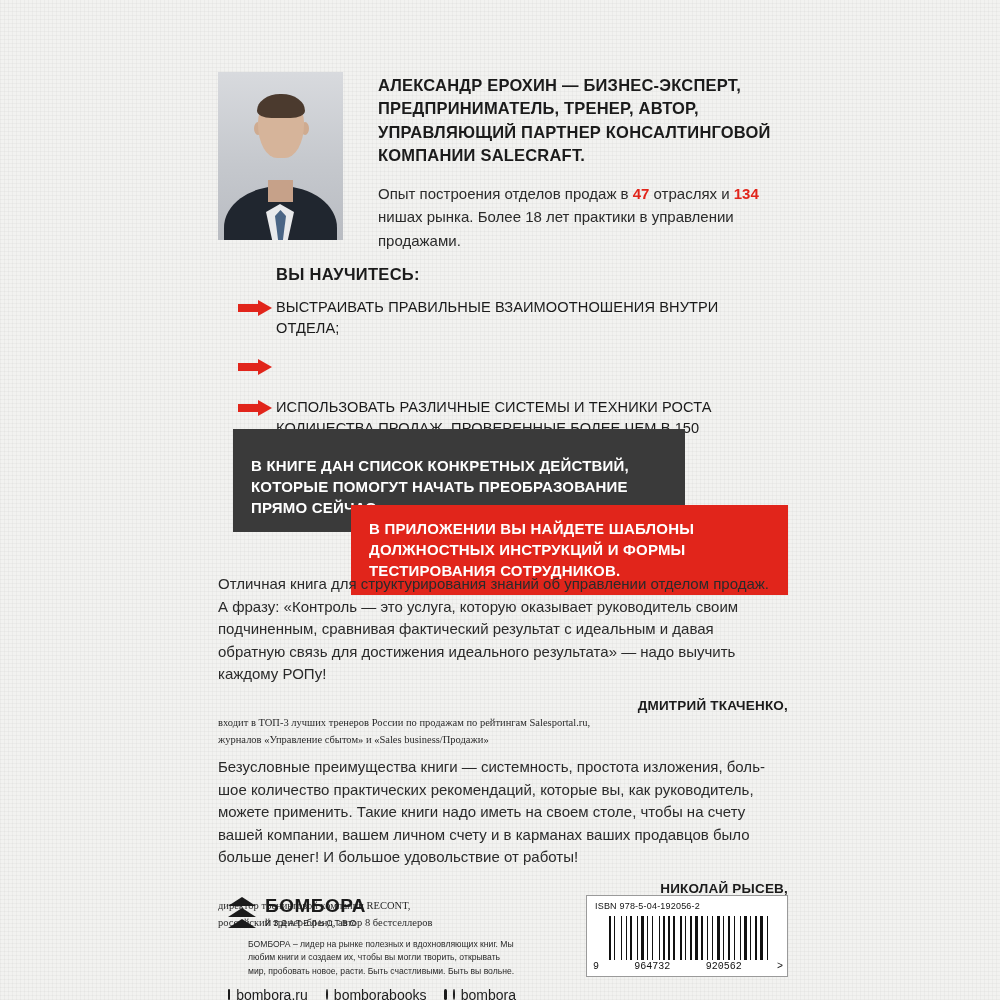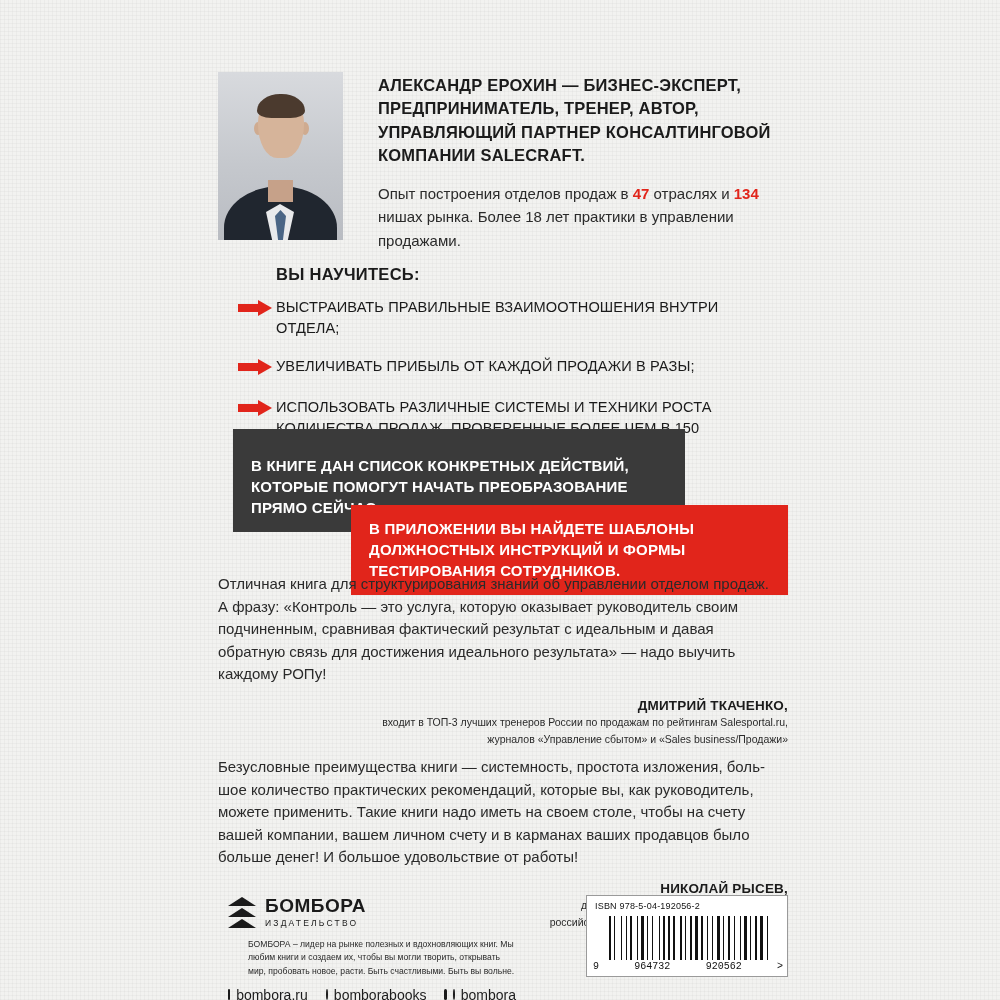--- a/index.html
+++ b/index.html
@@ -250,25 +250,26 @@
   .review-author {
     margin-top: 12px;
     text-align: right;
     font-weight: bold;
     font-size: 13.5px;
     color: #1b1b1b;
     letter-spacing: 0.2px;
     text-transform: uppercase;
   }
   .review-meta {
-    text-align: right;
+    text-align: left;
     font-size: 10.5px;
     line-height: 1.5;
     color: #2a2a2a;
     margin-top: 2px;
+    font-family: Liberation Serif, serif;
   }
 
   
   .publisher {
     position: absolute;
     left: 10px;
     top: 888px;
     width: 300px;
   }
   .pub-logo-row {
@@ -412,21 +413,20 @@
           <span class="shaft"></span>
             <span class="head"></span>
         </span>
         <span class="learn-text">ВЫСТРАИВАТЬ ПРАВИЛЬНЫЕ ВЗАИМООТНОШЕНИЯ ВНУТРИ ОТДЕЛА;</span>
       </div>
       <div class="learn-item">
         <span class="arrow">
           <span class="shaft"></span>
             <span class="head"></span>
         </span>
-        <span class="learn-text">УВЕЛИЧИВАТЬ ПРИБЫЛЬ ОТ КАЖДОЙ ПРОДАЖИ В РАЗЫ;</span>
       </div>
       <div class="learn-item">
         <span class="arrow">
           <span class="shaft"></span>
             <span class="head"></span>
         </span>
         <span class="learn-text">ИСПОЛЬЗОВАТЬ РАЗЛИЧНЫЕ СИСТЕМЫ И ТЕХНИКИ РОСТА КОЛИЧЕСТВА ПРОДАЖ, ПРОВЕРЕННЫЕ БОЛЕЕ ЧЕМ В 150 КОМПАНИЯХ.</span>
       </div>
     </div>
 

